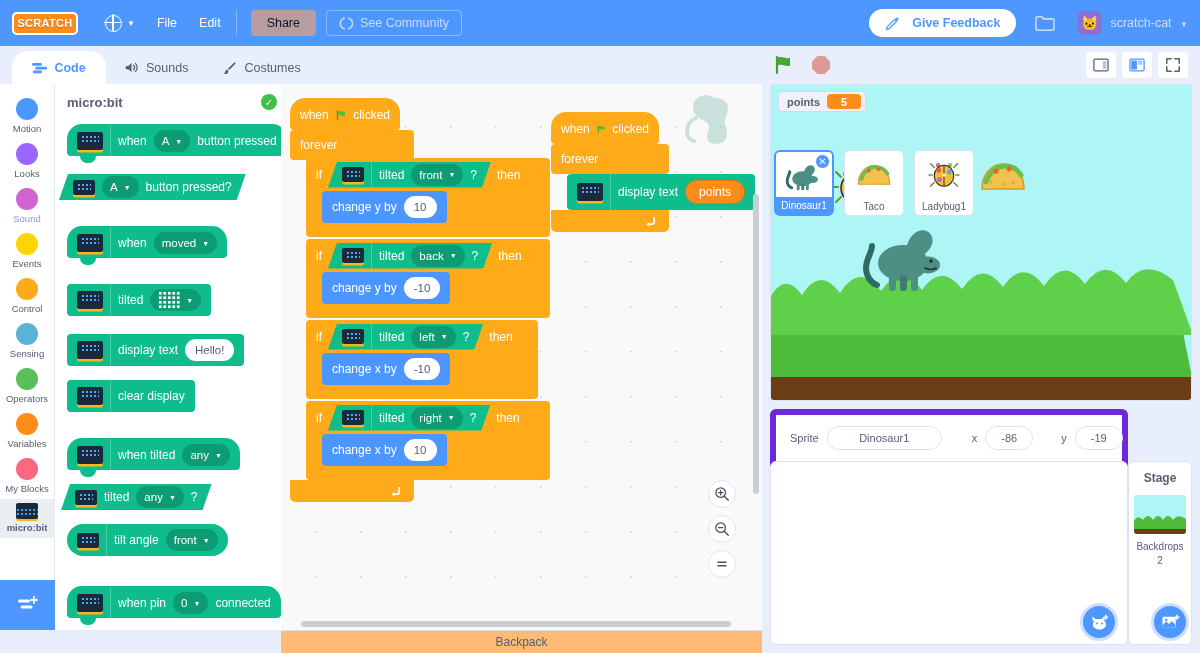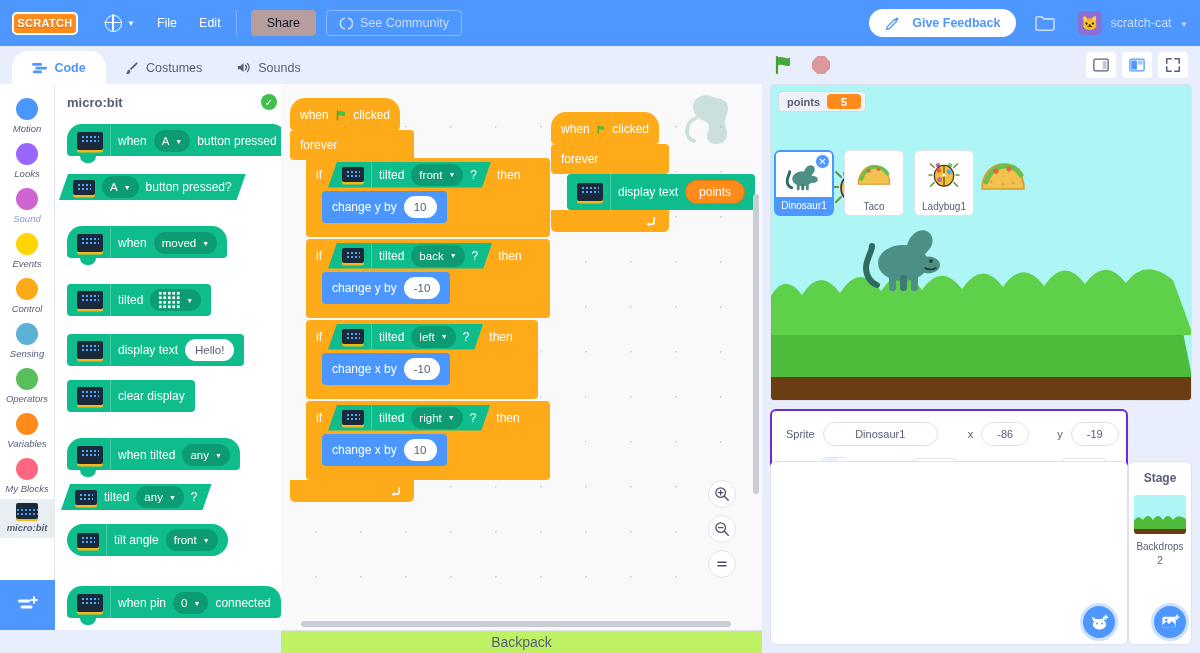--- a/index.html
+++ b/index.html
@@ -91,21 +91,21 @@
   .tab.active { background: #fff; color: #4d97ff; font-weight: bold; }
 
   
   #blocks-area {
     position: absolute; left: 0; top: 84px; width: 762px; height: 546px;
     background: #fff; display: flex;
   }
   #cat-rail {
     width: 55px; background: #fff; border-right: 1px solid #e6e8f0;
     display: flex; flex-direction: column; align-items: center;
-    padding-top: 10px; position: relative; font-style: italic;
+    padding-top: 10px; position: relative;
   }
   .cat {
     width: 55px; padding: 4px 0 5px; display: flex; flex-direction: column;
     align-items: center; cursor: pointer;
   }
   .cat .dot { width: 22px; height: 22px; border-radius: 50%; }
   .cat .lbl { font-size: 9.5px; color: #575e75; margin-top: 3px; }
   .cat.sel { background: #e9eef2; }
   .cat.sel .lbl { color: #575e75; font-weight: bold; }
   .mbit-chip {
@@ -258,21 +258,21 @@
   .monitor .mname { font-size: 11px; font-weight: bold; color: #575e75; }
   .monitor .mval {
     background: #ff8c1a; color: #fff; font-size: 11px; font-weight: bold;
     border-radius: 4px; min-width: 34px; height: 15px;
     display: flex; align-items: center; justify-content: center; padding: 0 6px;
   }
 
   
   #spriteinfo {
     margin-top: 8px; width: 358px; background: #fff; border-radius: 6px;
-    border: 2px solid #6d28d9; padding: 11px 14px 12px; position: relative;
+    border: 6px solid #6d28d9; padding: 11px 14px 12px; position: relative;
   }
   .si-row { display: flex; align-items: center; gap: 8px; }
   .si-row + .si-row { margin-top: 11px; }
   .si-lab { font-size: 11px; color: #575e75; }
   .si-in {
     border: 1px solid #dde2ee; border-radius: 14px; height: 24px;
     font-size: 11px; color: #575e75; text-align: center; outline: none;
     font-family: "Liberation Sans", sans-serif; background: #fff;
   }
   .tog {
@@ -329,23 +329,23 @@
   .sp-thumb {
     width: 52px; height: 39px; border-radius: 3px; margin-top: 10px;
     overflow: hidden; position: relative; background: #aef5f5; cursor: pointer;
   }
   .sp-lab { font-size: 10px; color: #575e75; margin-top: 7px; }
   .sp-num { font-size: 10px; color: #575e75; margin-top: 3px; }
 
   
   #backpack {
     position: absolute; left: 281px; bottom: 0; width: 481px; height: 23px;
-    background: #bef264; border-top: 1px solid #dde2ee;
+    background: #fdba74; border-top: 1px solid #dde2ee;
     display: flex; align-items: center; justify-content: center;
-    font-size: 14px; color: #575e75; cursor: pointer;
+    font-size: 12px; color: #575e75; cursor: pointer;
   }
   #bp-left {
     position: absolute; left: 0; bottom: 0; width: 281px; height: 23px;
     background: #e8eefc;
   }
 </style>
 </head>
 <body>
 
 <div id="menubar">
@@ -396,32 +396,32 @@
 <div id="tabrow">
   <div class="tab active">
     <svg width="15" height="12" viewBox="0 0 18 14">
       <rect x="0" y="1" width="12" height="3.4" rx="1.7" fill="#4d97ff"></rect>
       <rect x="4" y="5.5" width="14" height="3.4" rx="1.7" fill="#4d97ff"></rect>
       <rect x="1" y="10" width="11" height="3.4" rx="1.7" fill="#4d97ff"></rect>
     </svg>
     <span>Code</span>
   </div>
   <div class="tab">
+    <svg width="15" height="13" viewBox="0 0 18 16">
+      <path d="M2 6h3l4-3.5v11L5 10H2z" fill="#575e75"></path>
+      <path d="M11.5 5.2a4 4 0 0 1 0 5.6M13.8 3a7 7 0 0 1 0 10" stroke="#575e75" stroke-width="1.5" fill="none" stroke-linecap="round"></path>
+    </svg>
+    <span>Sounds</span>
+  </div>
+  <div class="tab">
     <svg width="15" height="14" viewBox="0 0 18 18">
       <path d="M15.5 1.5 7 10l1.6 1.6L17 3.1z" fill="#575e75"></path>
       <path d="M6.3 10.8c-1.6.3-2.6 1.6-2.8 3.2-.1.9-.7 1.4-1.6 1.6 1 1.3 3.4 1.6 4.8.2 1-1 1-2.5.2-3.5z" fill="#575e75"></path>
     </svg>
     <span>Costumes</span>
-  </div>
-  <div class="tab">
-    <svg width="15" height="13" viewBox="0 0 18 16">
-      <path d="M2 6h3l4-3.5v11L5 10H2z" fill="#575e75"></path>
-      <path d="M11.5 5.2a4 4 0 0 1 0 5.6M13.8 3a7 7 0 0 1 0 10" stroke="#575e75" stroke-width="1.5" fill="none" stroke-linecap="round"></path>
-    </svg>
-    <span>Sounds</span>
   </div>
 </div>
 
 <div id="blocks-area">
 
   <div id="cat-rail">
     <div class="cat">
       <div class="dot" style="background:#4c97ff"></div>
       <div class="lbl">Motion</div>
     </div>

